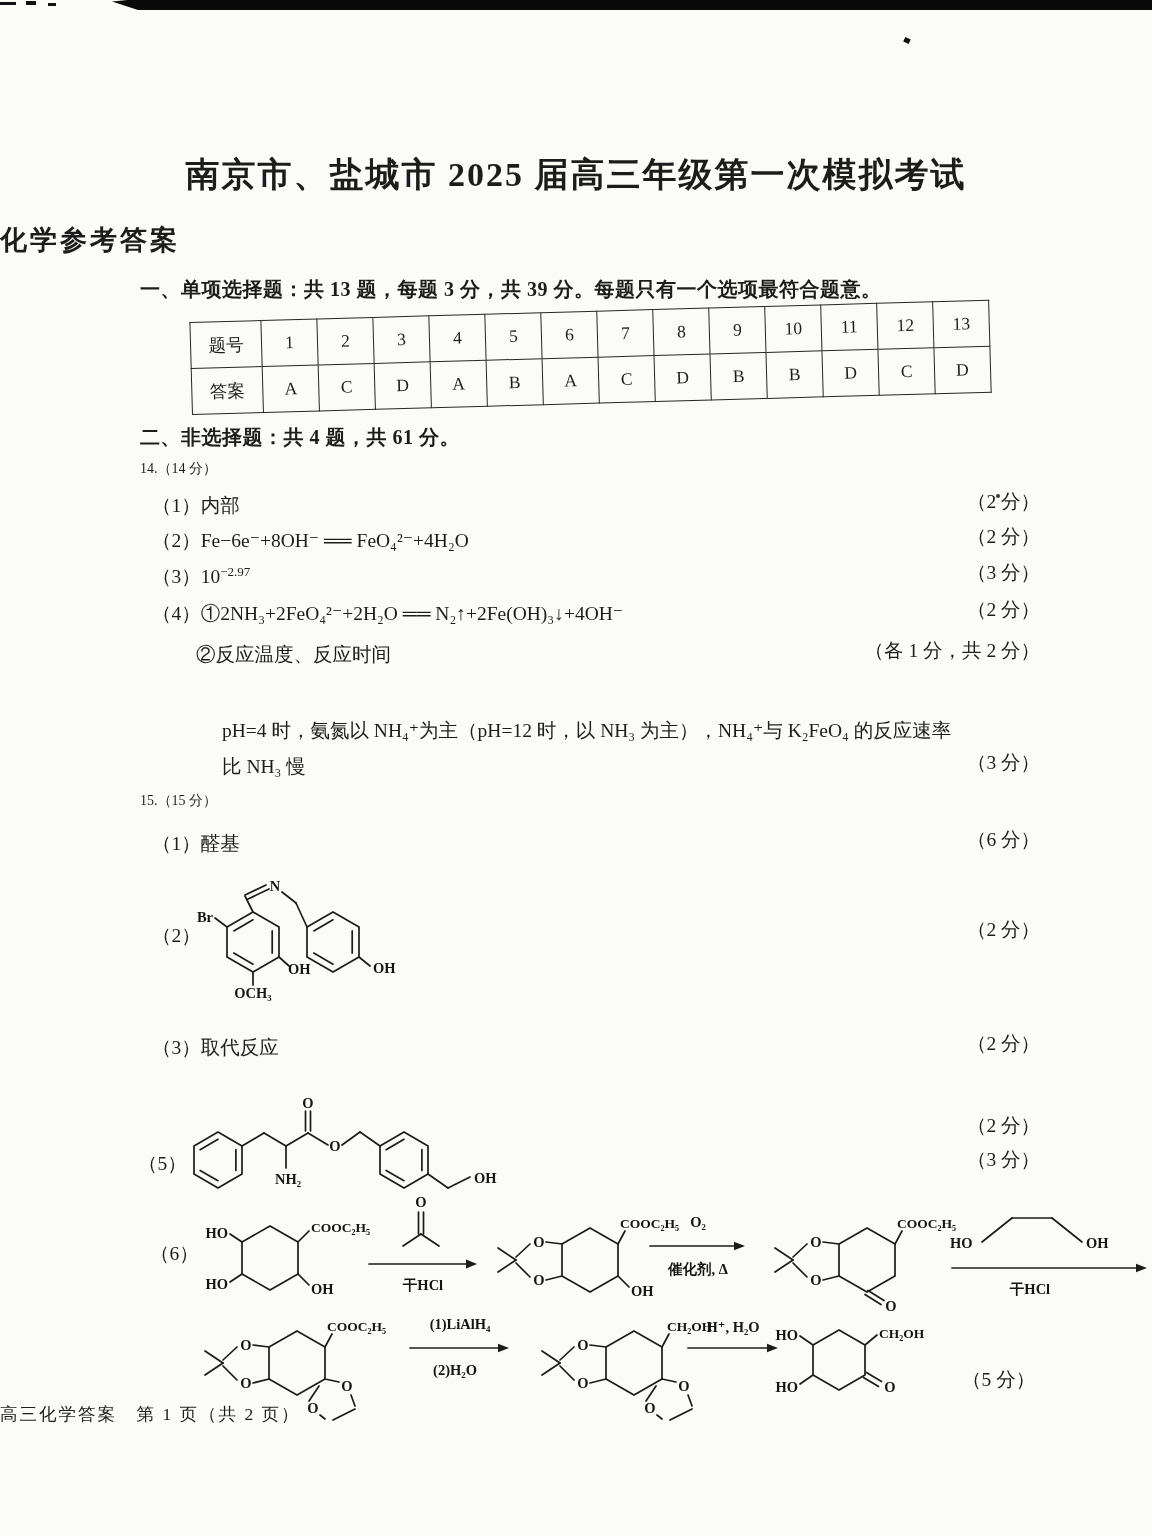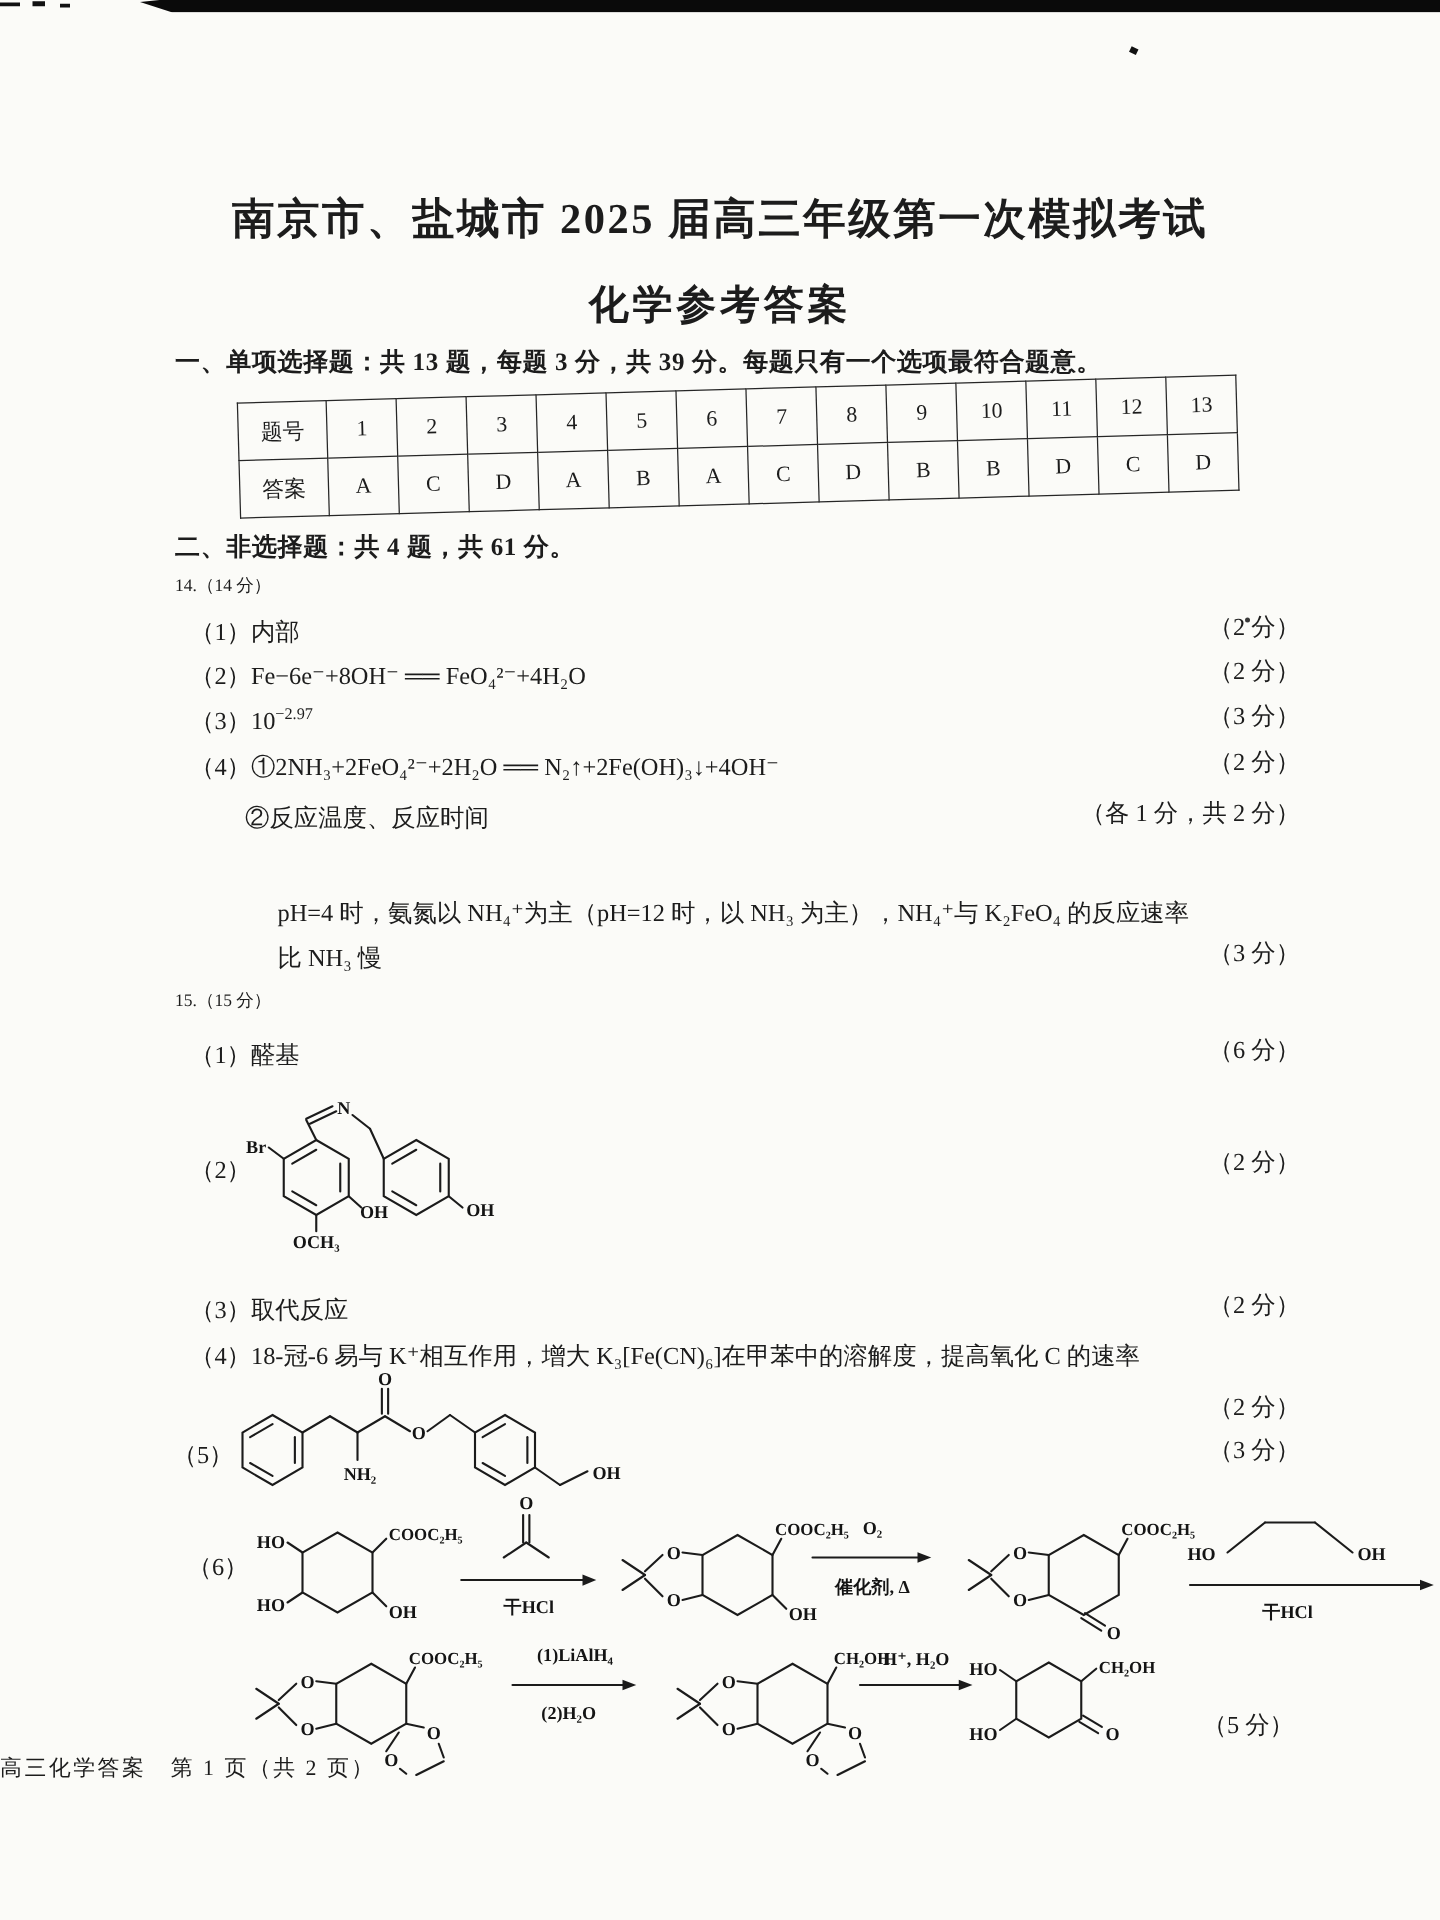--- a/index.html
+++ b/index.html
@@ -1,20 +1,20 @@
 <!DOCTYPE html>
 <html><head>
 <meta charset="utf-8">
 <style>
   html,body{margin:0;padding:0;background:#d9d9d9;}
   .page{position:relative;width:1152px;height:1536px;margin:0 auto;background:#fbfbf8;
         font-family:"Liberation Serif","DejaVu Serif",serif;color:#1c1c1c;overflow:hidden;}
   .abs{position:absolute;}
   .title{width:100%;text-align:center;font-size:34px;font-weight:700;letter-spacing:2px;}
-  .subtitle{width:100%;text-align:center;font-size:32px;font-weight:700;letter-spacing:3px;}
+  .subtitle{width:100%;text-align:left;font-size:27px;font-weight:700;letter-spacing:3px;}
   .sechead{font-size:20px;font-weight:700;letter-spacing:.5px;}
   .qnum{font-size:14px;}
   .ans{font-size:19.5px;white-space:nowrap;text-align:right;}
   .score{position:absolute;right:112px;font-size:19.5px;white-space:nowrap;}
   sup{font-size:13px;}
   table.anskey{border-collapse:collapse;table-layout:fixed;transform:rotate(-1.6deg);transform-origin:0 100%;}
   table.anskey td{border:1.7px solid #262626;text-align:center;font-size:17.5px;height:45px;padding:0;}
   td.rowhead{width:70px;font-size:17px;}
   td.c{width:55px;}
   .blackbar{position:absolute;left:112px;top:0;width:1040px;height:10px;background:#0a0a0a;
@@ -133,21 +133,20 @@
     <line x1="128.8" y1="58.9" x2="148" y2="47.8"></line>
       <line x1="167.2" y1="58.9" x2="167.2" y2="81.1"></line>
       <line x1="148" y1="92.2" x2="128.8" y2="81.1"></line>
     <line x1="174" y1="85" x2="185" y2="94"></line>
     <text x="188" y="101">OH</text>
   </svg>
 
   <div class="abs ans" style="left:152px;top:1034px;"><span>（3）</span><span>取代反应</span></div>
   <div class="score" style="top:1030px;">（2 分）</div>
 
-  <div class="abs ans" style="left:152px;top:1071px;"><span>（4）</span><span>18-冠-6 易与 K⁺相互作用，增大 K₃[Fe(CN)₆]在甲苯中的溶解度，提高氧化 C 的速率</span></div>
   <div class="score" style="top:1112px;">（2 分）</div>
 
   <div class="abs ans" style="left:138px;top:1150px;">（5）</div>
   <div class="score" style="top:1146px;">（3 分）</div>
   <svg style="left:170px;top:1098px;" width="420" height="118" viewBox="0 0 420 118">
     <polygon class="ring" points="48,34 72,48 72,76 48,90 24,76 24,48"></polygon>
     <line x1="30.1" y1="51.7" x2="48" y2="41.3"></line>
       <line x1="65.9" y1="51.7" x2="65.9" y2="72.4"></line>
       <line x1="48" y1="82.7" x2="30.1" y2="72.4"></line>
     <line x1="72" y1="48" x2="94" y2="35"></line>

